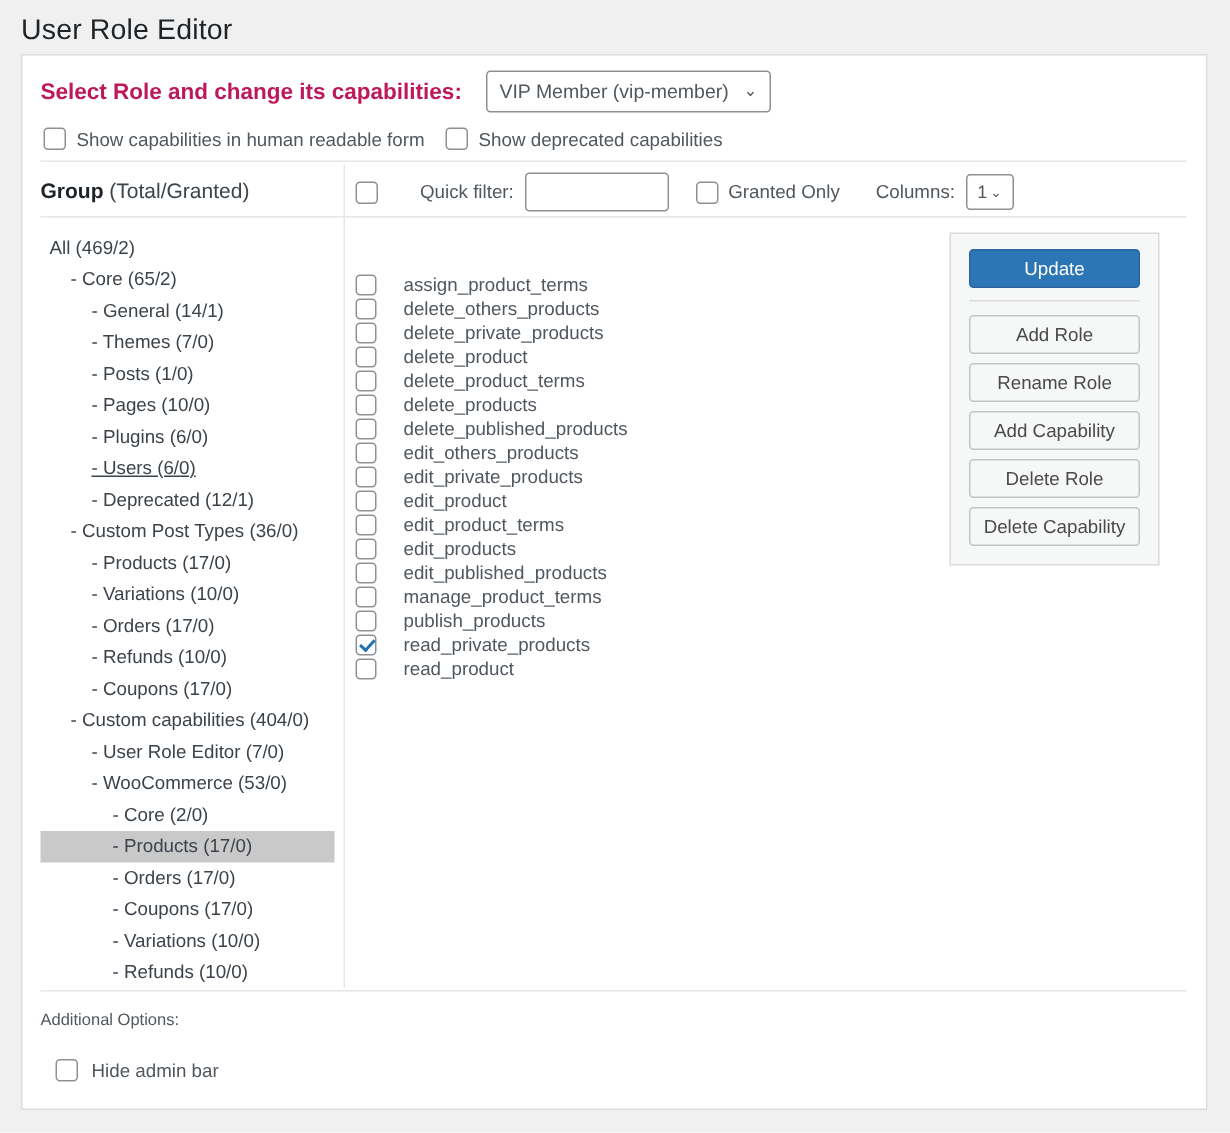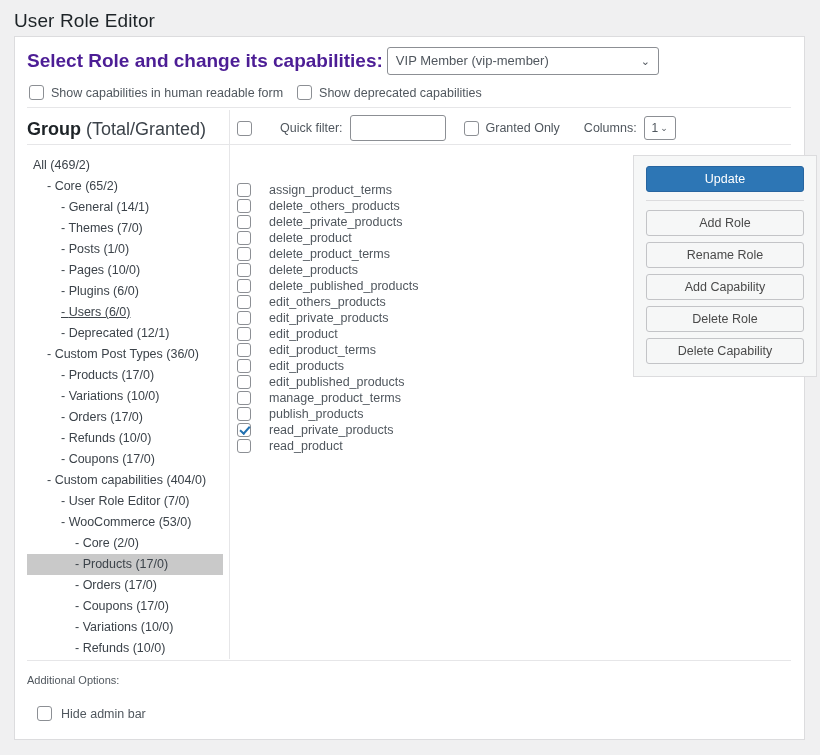--- a/index.html
+++ b/index.html
@@ -44,26 +44,26 @@
   
   .role-row {
     position: absolute;
     left: 12px;
     top: 10px;
     display: flex;
     align-items: center;
   }
   .role-label {
     font-weight: bold;
-    font-size: 19px;
-    color: #4c1d95;
-    margin-right: 4px;
+    font-size: 15px;
+    color: #be185d;
+    margin-right: 16px;
   }
   .role-select {
-    width: 272px;
+    width: 190px;
     height: 28px;
     box-sizing: border-box;
     border: 1px solid #8c8f94;
     border-radius: 3px;
     background: #fff;
     color: #50575e;
     font-family: "Liberation Sans", sans-serif;
     font-size: 13px;
     padding: 0 26px 0 8px;
     line-height: 26px;
@@ -140,21 +140,21 @@
     width: 1px;
     height: 549px;
     background: #e6e6e8;
   }
 
   
   .group-head {
     position: absolute;
     left: 12px;
     top: 82px;
-    font-size: 18px;
+    font-size: 14px;
     color: #3c434a;
   }
   .group-head b { color: #1d2327; }
 
   
   .toolbar {
     position: absolute;
     left: 222px;
     top: 76px;
     height: 30px;
@@ -253,21 +253,21 @@
     font-size: 12.5px;
     color: #50575e;
     white-space: nowrap;
   }
 
   
   .actions {
     position: absolute;
     left: 618px;
     top: 118px;
-    width: 184px;
+    width: 140px;
     background: #f6f7f7;
     border: 1px solid #dcdcde;
     box-sizing: border-box;
     padding: 10px 12px 12px 12px;
   }
   .btn {
     display: block;
     width: 100%;
     height: 26px;
     box-sizing: border-box;

